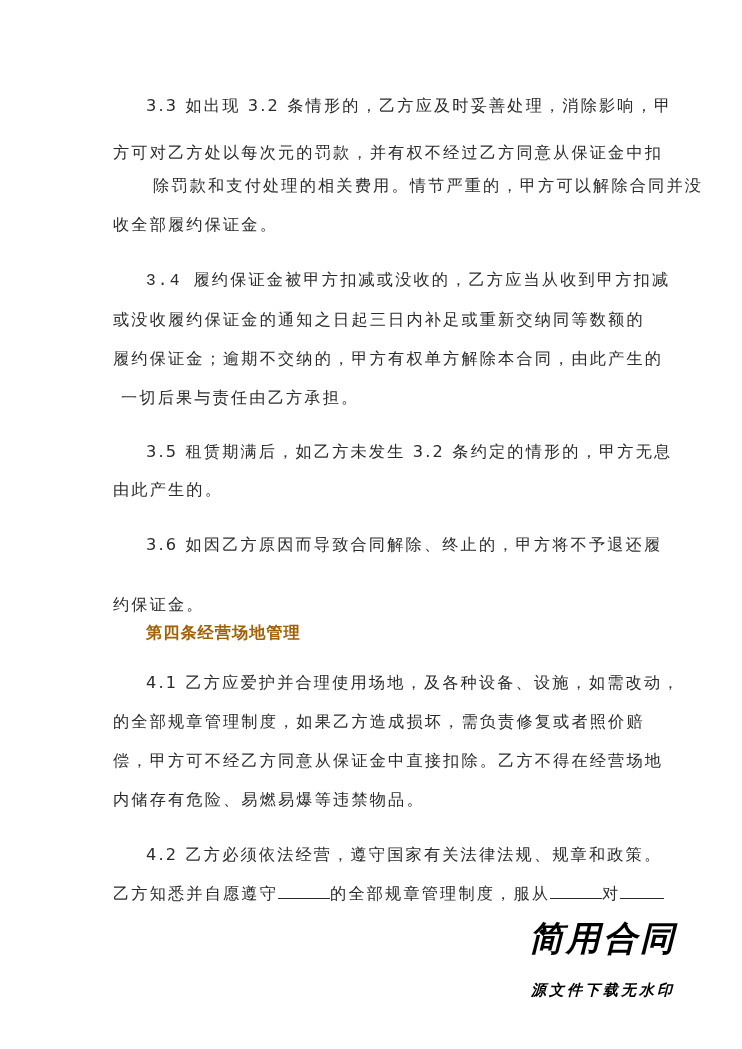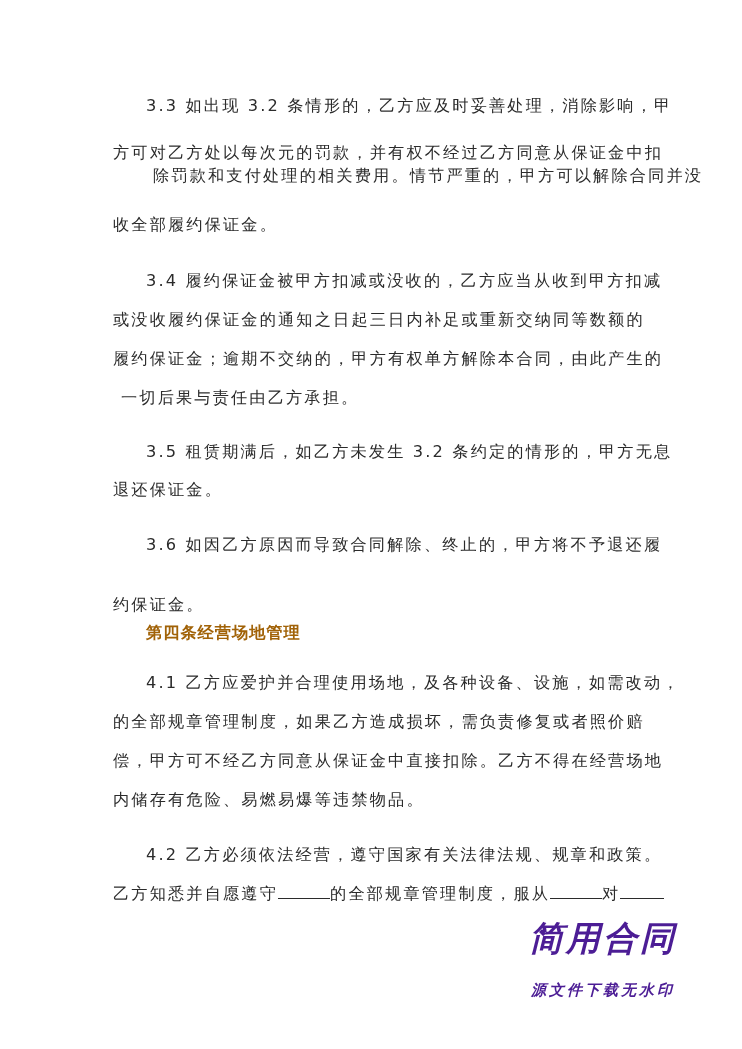--- a/index.html
+++ b/index.html
@@ -42,21 +42,21 @@
       border-bottom: 1px solid #2b2b2b;
       height: 14px;
       vertical-align: baseline;
     }
     .watermark {
       position: absolute;
       left: 508px;
       top: 918px;
       width: 190px;
       text-align: center;
-      color: #4c1d95;
+      color: #000000;
       font-style: italic;
       font-weight: bold;
       pointer-events: none;
     }
     .wm-title {
       font-size: 34px;
       letter-spacing: 3px;
       line-height: 40px;
     }
     .wm-sub {
@@ -66,30 +66,30 @@
       margin-top: 20px;
     }
   </style>
 </head>
 <body>
 
 <div class="page">
 
   <div class="line indent" style="top:96px;">3.3 如出现 3.2 条情形的，乙方应及时妥善处理，消除影响，甲</div>
   <div class="line" style="top:136px;margin-top:7px;">方可对乙方处以每次元的罚款，并有权不经过乙方同意从保证金中扣</div>
-  <div class="line" style="top:166px;padding-left:40px;">除罚款和支付处理的相关费用。情节严重的，甲方可以解除合同并没</div>
+  <div class="line" style="top:176px;padding-left:40px;">除罚款和支付处理的相关费用。情节严重的，甲方可以解除合同并没</div>
   <div class="line" style="top:215px;">收全部履约保证金。</div>
 
-  <div class="line indent" style="top:271px;">3.4 履约保证金被甲方扣减或没收的，乙方应当从收到甲方扣减</div>
+  <div class="line indent" style="top:271px;font-family:Liberation Mono, monospace;">3.4 履约保证金被甲方扣减或没收的，乙方应当从收到甲方扣减</div>
   <div class="line" style="top:310px;">或没收履约保证金的通知之日起三日内补足或重新交纳同等数额的</div>
   <div class="line" style="top:349px;">履约保证金；逾期不交纳的，甲方有权单方解除本合同，由此产生的</div>
   <div class="line" style="top:388px;margin-left:8px;">一切后果与责任由乙方承担。</div>
 
   <div class="line indent" style="top:442px;">3.5 租赁期满后，如乙方未发生 3.2 条约定的情形的，甲方无息</div>
-  <div class="line" style="top:480px;">退还保证金。</div>
+  <div class="line" style="top:480px;">由此产生的。</div>
 
   <div class="line indent" style="top:535px;">3.6 如因乙方原因而导致合同解除、终止的，甲方将不予退还履</div>
   <div class="line" style="top:595px;">约保证金。</div>
 
   <div class="line indent heading" style="top:623px;">第四条经营场地管理</div>
 
   <div class="line indent" style="top:673px;">4.1 乙方应爱护并合理使用场地，及各种设备、设施，如需改动，</div>
   <div class="line" style="top:712px;">的全部规章管理制度，如果乙方造成损坏，需负责修复或者照价赔</div>
   <div class="line" style="top:751px;">偿，甲方可不经乙方同意从保证金中直接扣除。乙方不得在经营场地</div>
   <div class="line" style="top:790px;">内储存有危险、易燃易爆等违禁物品。</div>

